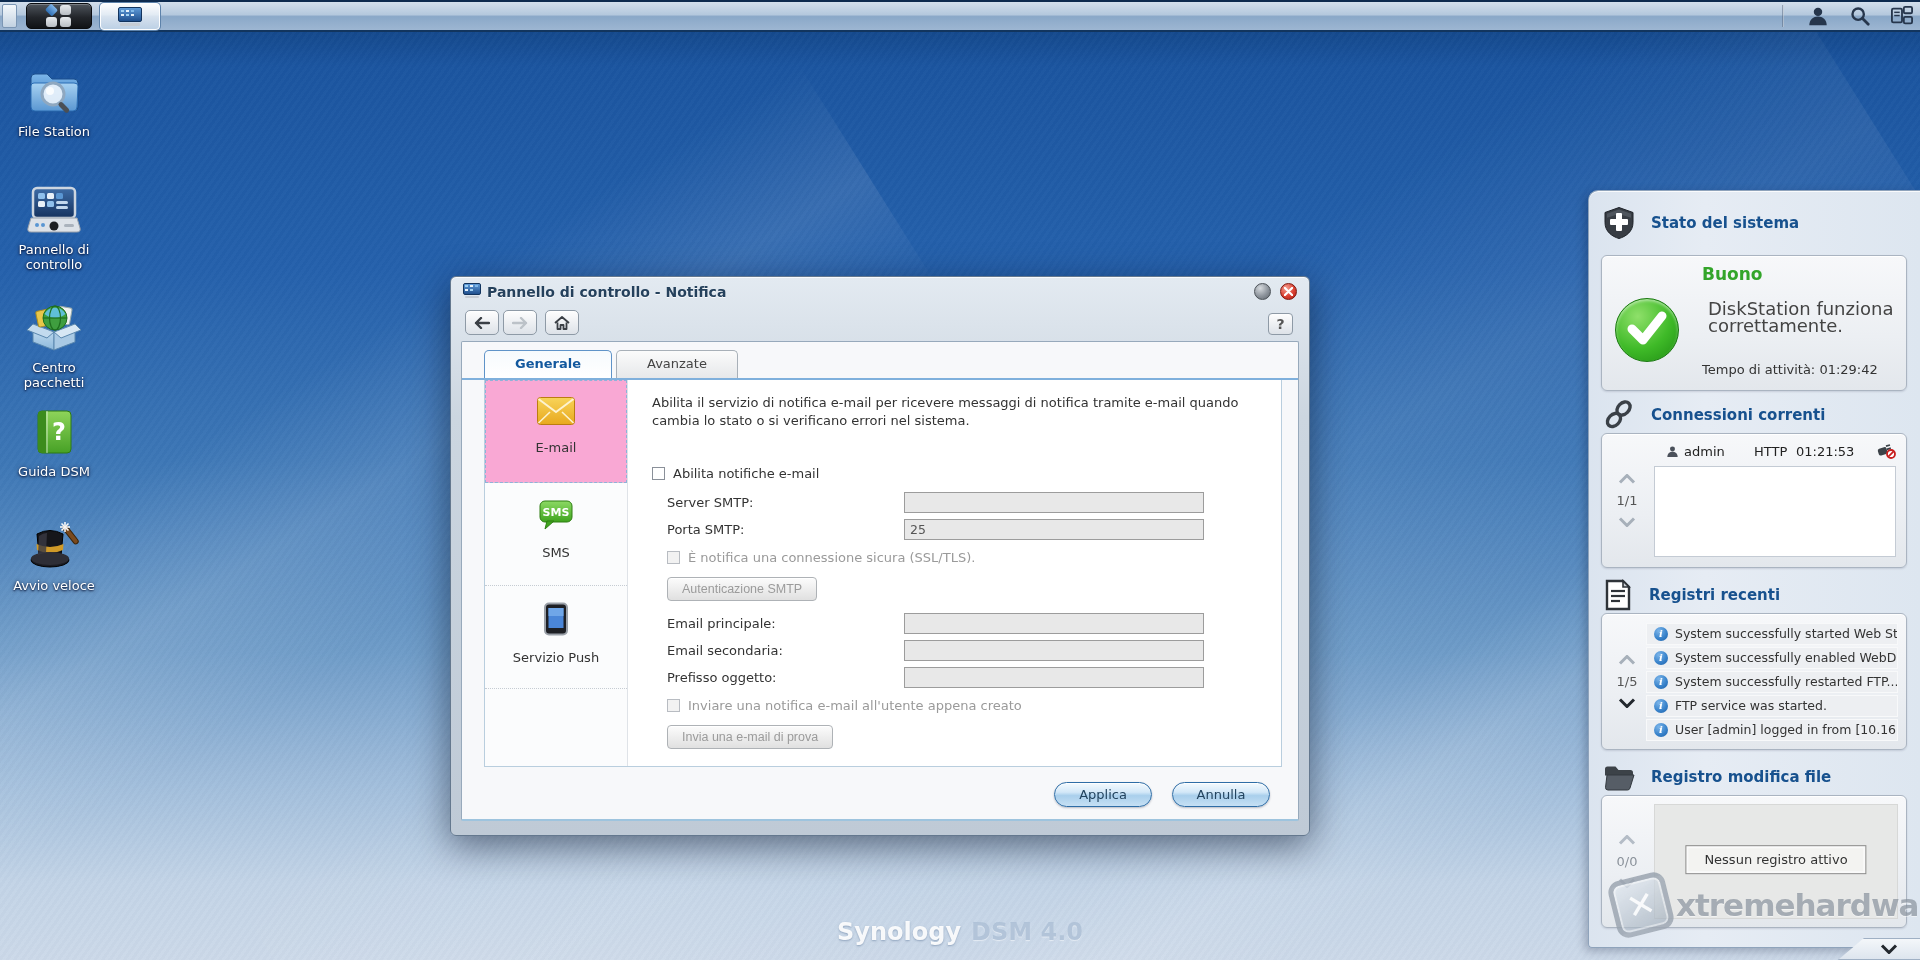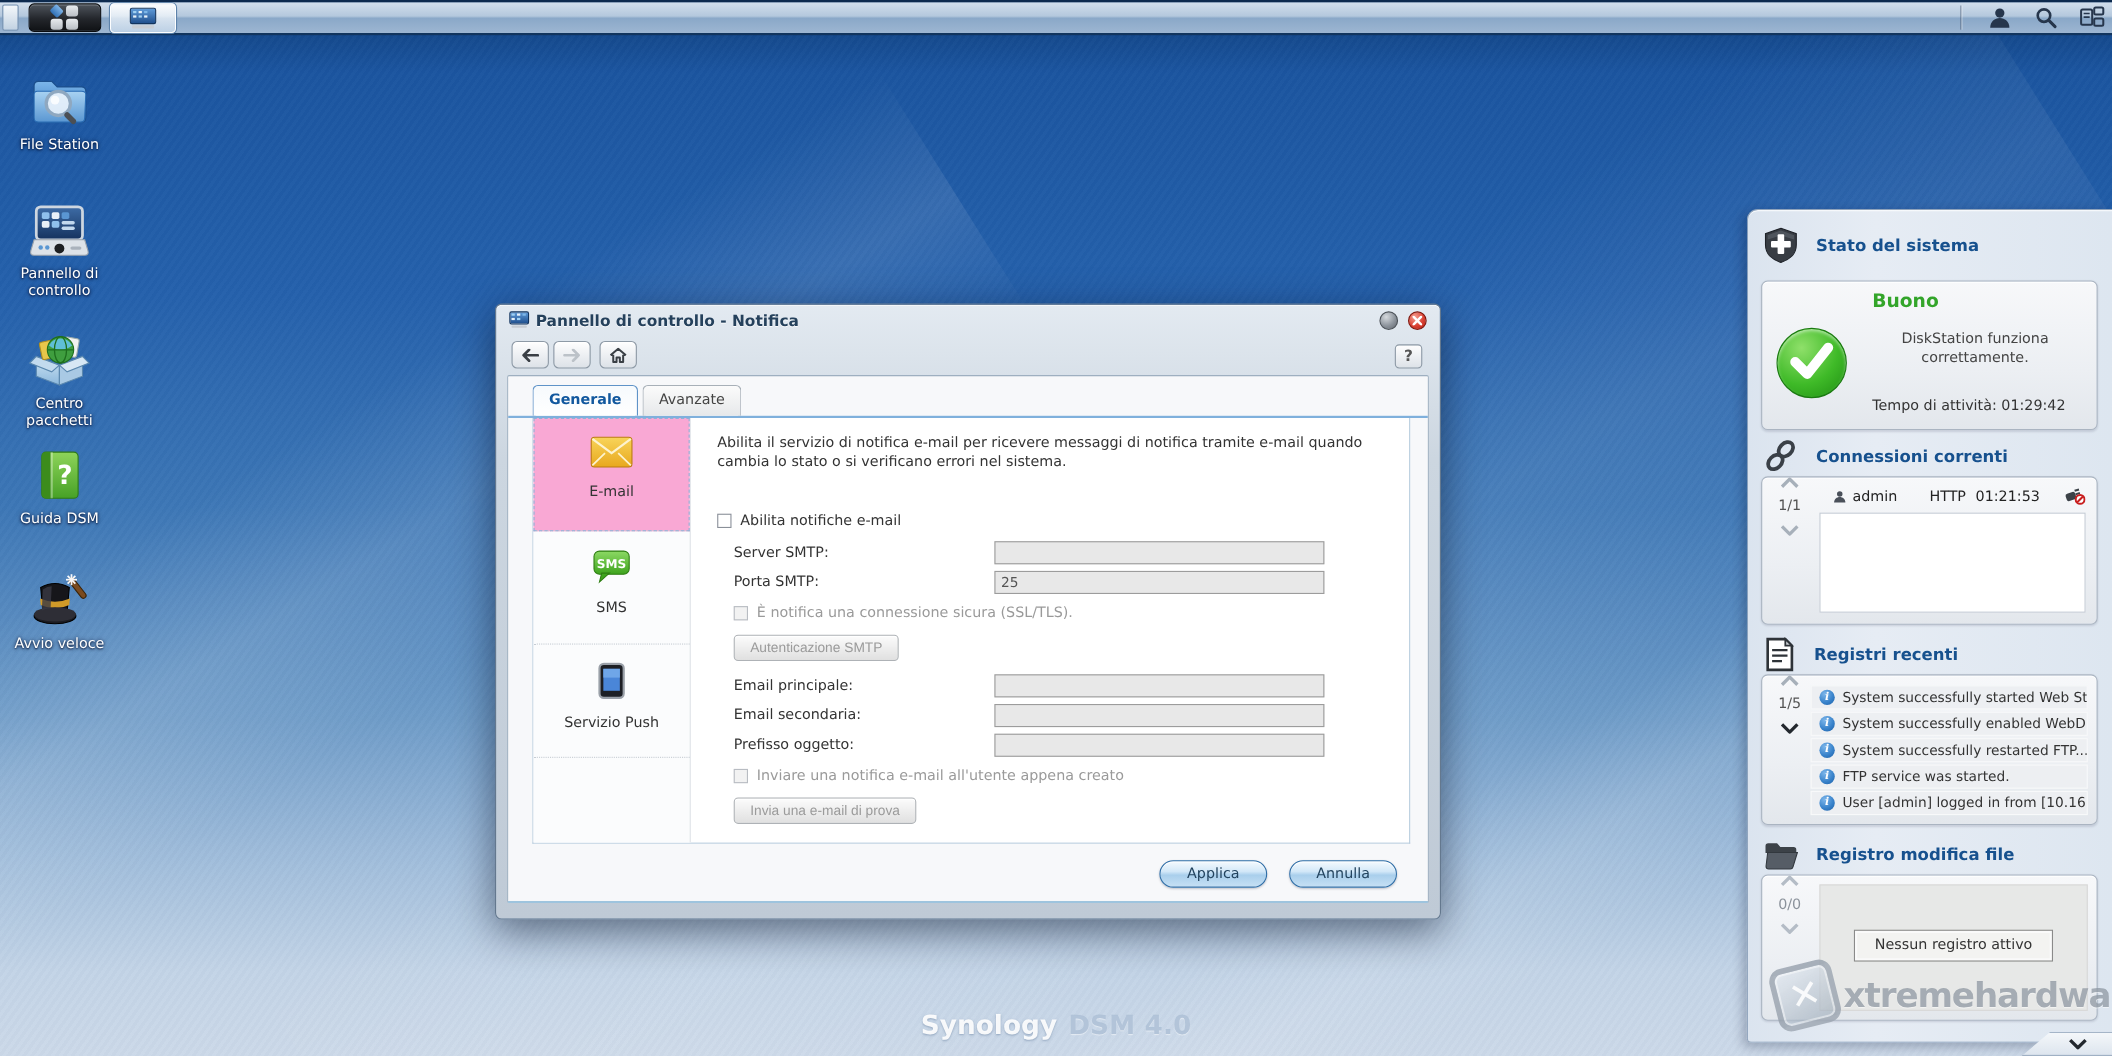--- a/index.html
+++ b/index.html
@@ -66,21 +66,21 @@
     box-shadow:inset 0 1px 0 #fff;display:flex;align-items:center;justify-content:center;}
   .nav-back{left:14px;}
   .nav-fwd{left:52px;}
   .nav-home{left:94px;}
   .help-btn{position:absolute;right:16px;top:6px;width:25px;height:22px;border-radius:4px;
     background:linear-gradient(180deg,#fefefe,#dde2e8);border:1px solid #8e9aa6;
     color:#555;font-size:14px;font-weight:bold;text-align:center;line-height:20px;}
   .d-body{position:absolute;left:10px;right:10px;top:64px;bottom:14px;background:#f7f8fa;
     border:1px solid #97a9bb;border-bottom:2px solid #9ec4de;border-radius:2px;}
   .tabs{position:absolute;left:22px;top:8px;height:29px;display:flex;z-index:3;}
-  .tab{height:28px;padding:0 14px;font-size:13px;line-height:26px;border:1px solid #a8b0b8;border-bottom:none;
+  .tab{height:28px;padding:0 30px;font-size:13px;line-height:26px;border:1px solid #a8b0b8;border-bottom:none;
     border-radius:5px 5px 0 0;background:linear-gradient(180deg,#fbfbfb,#e6e8ea);color:#444;margin-right:4px;}
   .tab.active{background:linear-gradient(180deg,#f6fafd,#ffffff);border:1px solid #5f93c8;border-bottom:none;
     color:#12589e;font-weight:bold;}
   .tabline{position:absolute;left:0;right:0;top:36px;height:2px;background:#7fb0dc;}
   .tabbox{position:absolute;left:22px;right:16px;top:38px;bottom:52px;background:#fff;border:1px solid #b9cede;border-top:none;}
   .side{position:absolute;left:0;top:0;bottom:0;width:143px;background:#fbfcfd;border-right:1px solid #dfe3e8;}
   .side-item{position:relative;height:103px;border-bottom:1px dotted #c6ccd3;text-align:center;padding-top:16px;}
   .side-item.selected{background:#f9a8d4;outline:1px dashed #8fb2d8;outline-offset:-1px;}
   .side-item .s-lbl{display:block;margin-top:10px;font-size:13px;color:#333;}
   .form{position:absolute;left:144px;right:0;top:0;bottom:0;font-size:13px;color:#333;}
@@ -104,28 +104,28 @@
   .widget{position:absolute;left:1588px;top:190px;width:332px;height:758px;z-index:10;
     background:linear-gradient(90deg,#dbe4ef 0%,#e6ecf4 35%,#dde6f0 100%);
     border:1px solid #8fa3bb;border-right:none;border-radius:10px 0 0 4px;
     box-shadow:inset 0 1px 0 rgba(255,255,255,.8),-3px 3px 10px rgba(0,10,40,.25);}
   .w-head{position:absolute;left:14px;height:32px;display:flex;align-items:center;gap:16px;}
   .w-head .w-title{font-size:15px;font-weight:bold;color:#17518e;}
   .panel{position:absolute;left:12px;width:306px;border-radius:6px;border:1px solid #aab4c1;
     background:linear-gradient(180deg,#f7f8fa 0%,#eceff3 60%,#e3e7ec 100%);
     box-shadow:inset 0 1px 0 #fff,0 1px 2px rgba(0,10,40,.12);}
   .pager{position:absolute;left:0;top:0;bottom:0;width:50px;display:flex;flex-direction:column;
-    align-items:center;gap:9px;}
+    align-items:center;justify-content:center;gap:9px;}
   .pager .pnum{font-size:13px;color:#555;}
   .status-check{position:absolute;left:13px;top:42px;width:64px;height:64px;border-radius:50%;
     background:radial-gradient(circle at 35% 28%,#8fe06a 0%,#3fba28 55%,#1e8c12 100%);
     border:1px solid #1a7a10;box-shadow:inset 0 2px 3px rgba(255,255,255,.5);}
   .status-check svg{position:absolute;left:10px;top:12px;}
   .st-good{position:absolute;left:100px;top:8px;font-size:17px;font-weight:bold;color:#33a52a;}
-  .st-desc{position:absolute;left:96px;top:44px;width:195px;font-size:13px;color:#444;line-height:17px;text-align:center;}
+  .st-desc{position:absolute;left:106px;top:44px;width:195px;font-size:18px;color:#444;line-height:17px;}
   .st-uptime{position:absolute;left:100px;top:106px;font-size:13px;color:#333;}
   .conn-row{position:absolute;left:52px;right:8px;top:8px;height:22px;font-size:13px;color:#222;}
   .conn-user{position:absolute;left:12px;top:2px;display:flex;align-items:center;gap:5px;}
   .conn-proto{position:absolute;left:100px;top:2px;}
   .conn-time{position:absolute;left:142px;top:2px;}
   .conn-disc{position:absolute;right:2px;top:1px;}
   .conn-list{position:absolute;left:52px;right:10px;top:32px;bottom:10px;background:#fff;border:1px solid #c4cbd4;}
   .log-rows{position:absolute;left:44px;right:8px;top:9px;}
   .log-row{position:relative;height:22px;margin-bottom:2px;background:#edeff2;border:1px solid #f8f9fa;
     font-size:12.5px;color:#333;line-height:20px;padding-left:28px;white-space:nowrap;overflow:hidden;}

